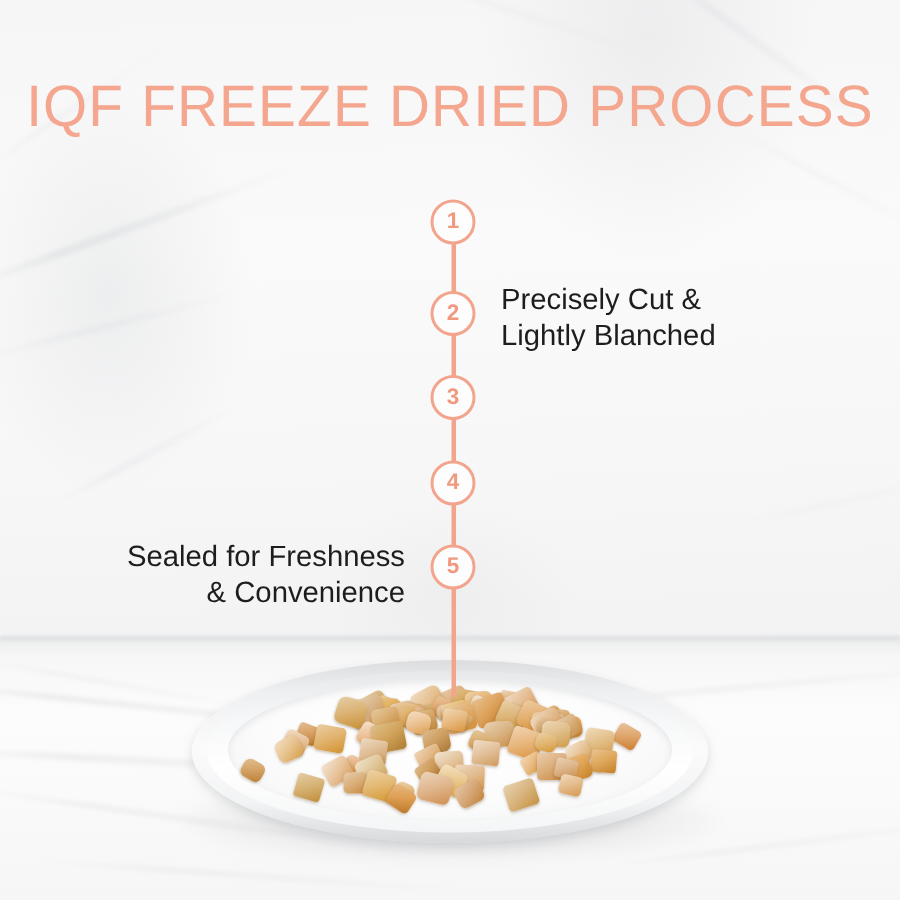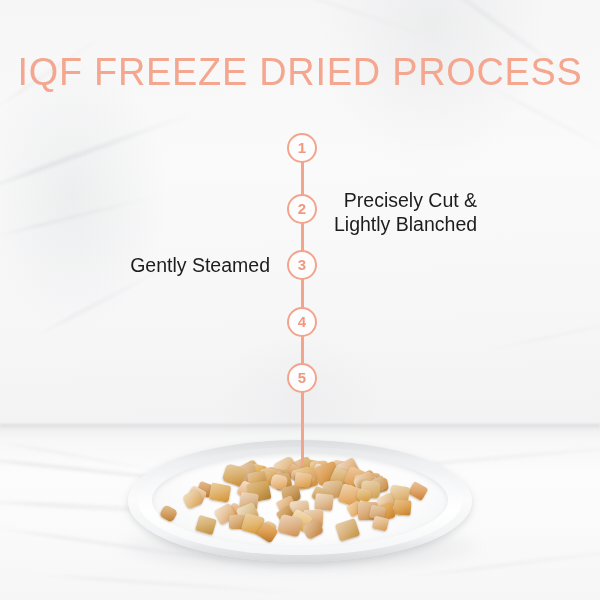--- a/index.html
+++ b/index.html
@@ -128,21 +128,21 @@
 
   
   .step-label {
     position: absolute;
     font-family: "Liberation Sans", sans-serif;
     font-size: 19.5px;
     line-height: 24px;
     color: #1d1d1d;
     white-space: pre-line;
   }
-  .step-label.right-side { left: 334px; text-align: right; }
+  .step-label.right-side { left: 334px; text-align: left; }
   .step-label.left-side  { right: 330px; text-align: right; }
 
   .lbl1 { top: 137px; }
   .lbl2 { top: 188px; }
   .lbl3 { top: 253px; }
   .lbl4 { top: 300px; }
   .lbl5 { top: 359px; }
 
   
   .plate-shadow {
@@ -327,15 +327,16 @@
   <div class="timeline-line"></div>
 
   <div class="node n1">1</div>
   <div class="node n2">2</div>
   <div class="node n3">3</div>
   <div class="node n4">4</div>
   <div class="node n5">5</div>
 
   <div class="step-label right-side lbl2">Precisely Cut &amp;
 Lightly Blanched</div>
-  <div class="step-label left-side  lbl3">Gently Steamed</div>
+  <div class="step-label left-side  lbl5">Sealed for Freshness
+&amp; Convenience</div>
 
 </div>
 
 </body></html>

